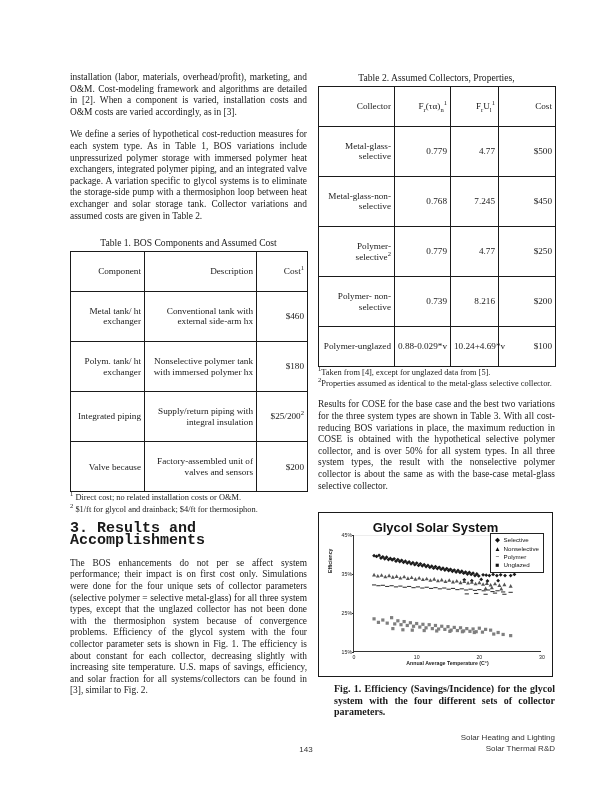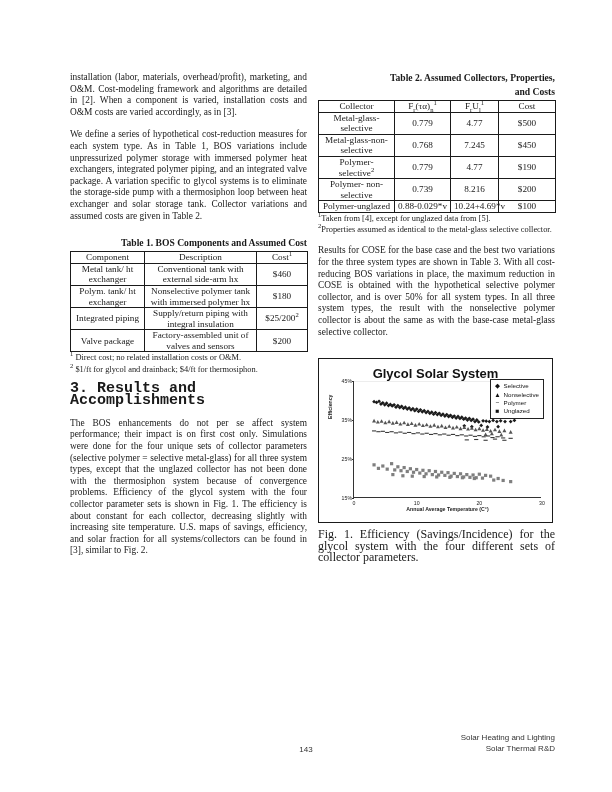--- a/index.html
+++ b/index.html
@@ -40,37 +40,37 @@
   h2.section {
     font-size: 15px;
     font-weight: bold;
     margin: 8px 0 11px 0;
     line-height: 12px;
     font-family: Liberation Mono, monospace;
   }
 
   .tbl-caption {
     font-size: 9.6px;
-    font-weight: bold;
-    text-align: right;
+    font-weight: normal;
+    text-align: center;
     line-height: 12px;
     margin: 0 0 2px 0;
   }
 
   table.data {
     border-collapse: collapse;
     width: 100%;
     font-size: 9.2px;
     line-height: 10.6px;
     table-layout: fixed;
   }
   table.data td, table.data th {
     border: 1px solid #1a1a1a;
-    padding: 0 3px;
-    text-align: center;
+    padding: 14px 3px;
+    text-align: right;
     vertical-align: middle;
     font-weight: normal;
   }
   table.data th { vertical-align: middle; }
 
   
   .t1 col.c1 { width: 74px; }
   .t1 col.c2 { width: 112px; }
   .t1 col.c3 { width: 51px; }
 
@@ -181,24 +181,25 @@
   .legend-mark {
     display: inline-block;
     width: 8px;
     text-align: center;
     margin-right: 2px;
     font-size: 6.5px;
     line-height: 8.4px;
   }
 
   .fig-caption {
-    font-size: 12px;
+    font-size: 10px;
     line-height: 11.6px;
     text-align: justify;
-    margin: 6px 0 0 0;
+    margin: 6px 0 0 16px;
+    font-weight: bold;
   }
 
   
   .footer {
     position: absolute;
     left: 70px; right: 57px;
     bottom: 38px;
     font-family: "Liberation Sans", sans-serif;
     font-size: 8px;
     line-height: 11px;
@@ -253,40 +254,39 @@
           <td>Polym. tank/ ht exchanger</td>
           <td>Nonselective polymer tank with immersed polymer hx</td>
           <td>$180</td>
         </tr>
         <tr>
           <td>Integrated piping</td>
           <td>Supply/return piping with integral insulation</td>
           <td><span>$25/200</span><sup class="fn">2</sup></td>
         </tr>
         <tr>
-          <td>Valve package</td>
+          <td>Valve because</td>
           <td>Factory-assembled unit of valves and sensors</td>
           <td>$200</td>
         </tr>
       </tbody>
     </table>
 
     <p class="tnote"><sup>1</sup> <span>Direct cost; no related installation costs or O&amp;M.</span></p>
     <p class="tnote"><sup>2</sup> <span>$1/ft for glycol and drainback; $4/ft for thermosiphon.</span></p>
 
     <h2 class="section">3. Results and Accomplishments</h2>
 
     <p class="body">The BOS enhancements do not per se affect system performance; their impact is on first cost only. Simulations were done for the four unique sets of collector parameters (selective polymer = selective metal-glass) for all three system types, except that the unglazed collector has not been done with the thermosiphon system because of convergence problems. Efficiency of the glycol system with the four collector parameter sets is shown in Fig. 1. The efficiency is about constant for each collector, decreasing slightly with increasing site temperature. U.S. maps of savings, efficiency, and solar fraction for all systems/collectors can be found in [3], similar to Fig. 2.</p>
 
   </div>
 
   <div class="col col-right">
 
     <div class="tbl-caption">Table 2. Assumed Collectors, Properties,</div>
-    <div class="tbl-caption">and Costs</div>
 
     <table class="data t2">
       <colgroup>
           <col class="c1">
           <col class="c2">
           <col class="c3">
           <col class="c4">
         </colgroup>
       <thead>
         <tr>
@@ -306,21 +306,21 @@
         <tr>
           <td>Metal-glass-non-selective</td>
           <td>0.768</td>
           <td>7.245</td>
           <td>$450</td>
         </tr>
         <tr>
           <td><span>Polymer-selective</span><sup class="fn">2</sup></td>
           <td>0.779</td>
           <td>4.77</td>
-          <td>$190</td>
+          <td>$250</td>
         </tr>
         <tr>
           <td>Polymer- non-selective</td>
           <td>0.739</td>
           <td>8.216</td>
           <td>$200</td>
         </tr>
         <tr>
           <td>Polymer-unglazed</td>
           <td>0.88-0.029*v</td>

